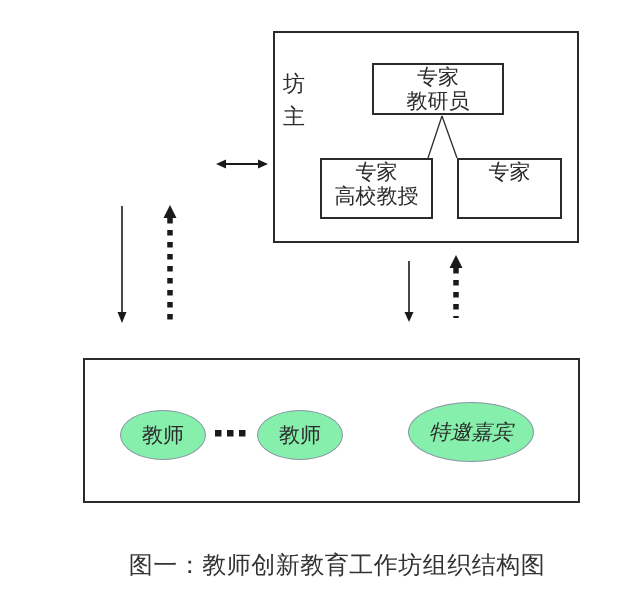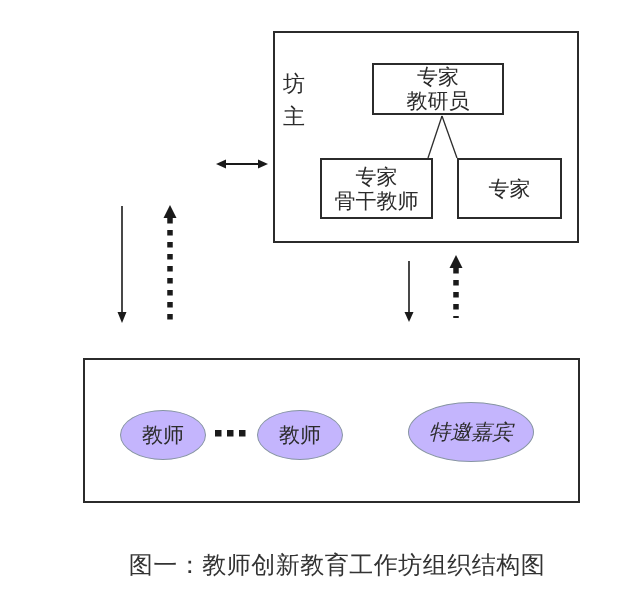--- a/index.html
+++ b/index.html
@@ -21,21 +21,21 @@
     left: 0; top: 0;
     width: 640px; height: 612px;
   }
   .box {
     position: absolute;
     box-sizing: border-box;
     border: 2px solid #2b2b2b;
     display: flex;
     flex-direction: column;
     align-items: center;
-    justify-content: center;
+    justify-content: flex-start;
     text-align: center;
     background: transparent;
   }
   .label-line {
     display: block;
     white-space: nowrap;
   }
   #assistant-box {
     left: 73px; top: 140px; width: 141px; height: 57px;
     font-size: 22px;
@@ -72,21 +72,21 @@
   .ellipse {
     position: absolute;
     box-sizing: border-box;
     border: 1.5px solid #8795a3;
     border-radius: 50%;
     display: flex;
     align-items: center;
     justify-content: center;
     font-size: 21px;
     color: #2b2b2b;
-    background: #c4b5fd;
+    background: #86efac;
   }
   #teacher-ellipse-left  { left: 120px; top: 410px; width: 86px;  height: 50px; }
   #teacher-ellipse-right { left: 257px; top: 410px; width: 86px;  height: 50px; }
   #special-guest-ellipse { left: 408px; top: 402px; width: 126px; height: 60px; font-style: italic; }
   #figure-caption {
     position: absolute;
     left: 17px; top: 549px;
     width: 640px;
     text-align: center;
     font-size: 24px;
@@ -141,21 +141,21 @@
   <div class="box" id="leader-box"></div>
   <div id="leader-label">坊主</div>
 
   <div class="box" id="researcher-box">
     <span class="label-line">专家</span>
     <span class="label-line">教研员</span>
   </div>
 
   <div class="box" id="backbone-box">
     <span class="label-line">专家</span>
-    <span class="label-line">骨干教师</span>
+    <span class="label-line">高校教授</span>
   </div>
 
   <div class="box" id="professor-box">
     <span class="label-line">专家</span>
   </div>
 
   <div class="box" id="participants-box"></div>
 
   <div class="ellipse" id="teacher-ellipse-left">
     <span>教师</span>

